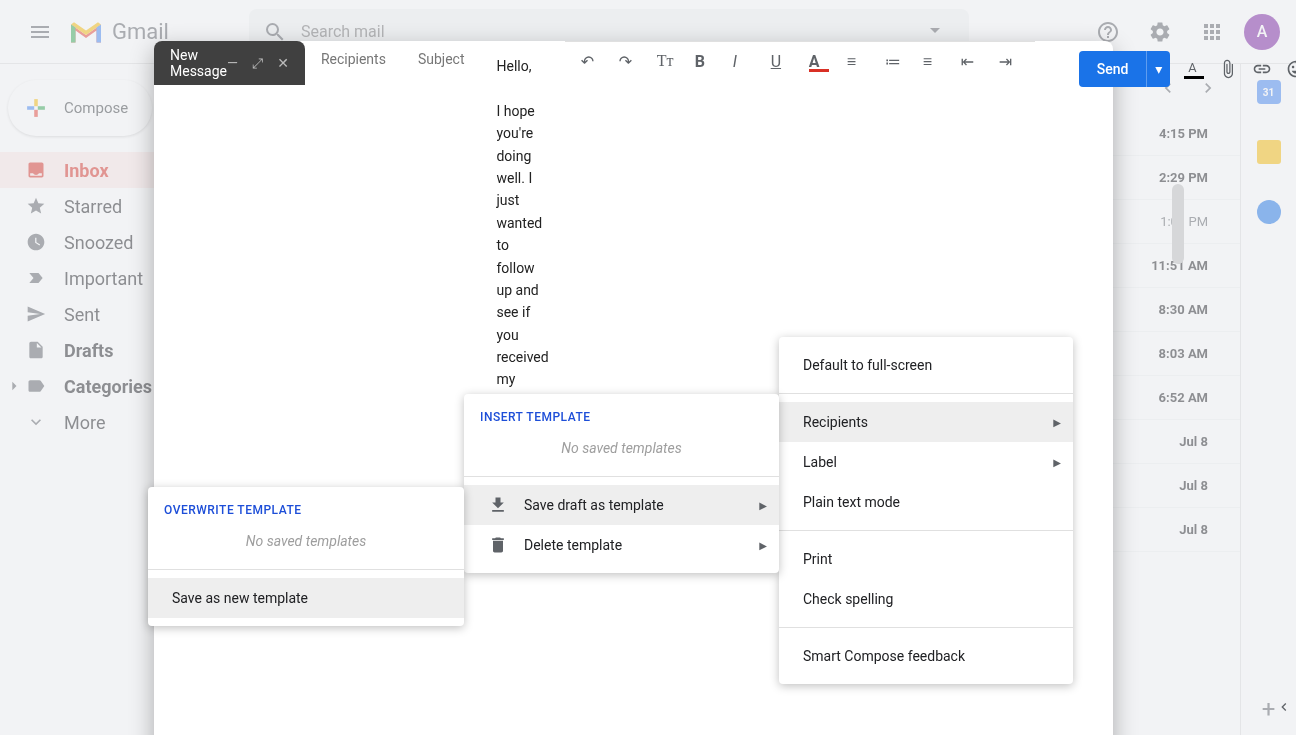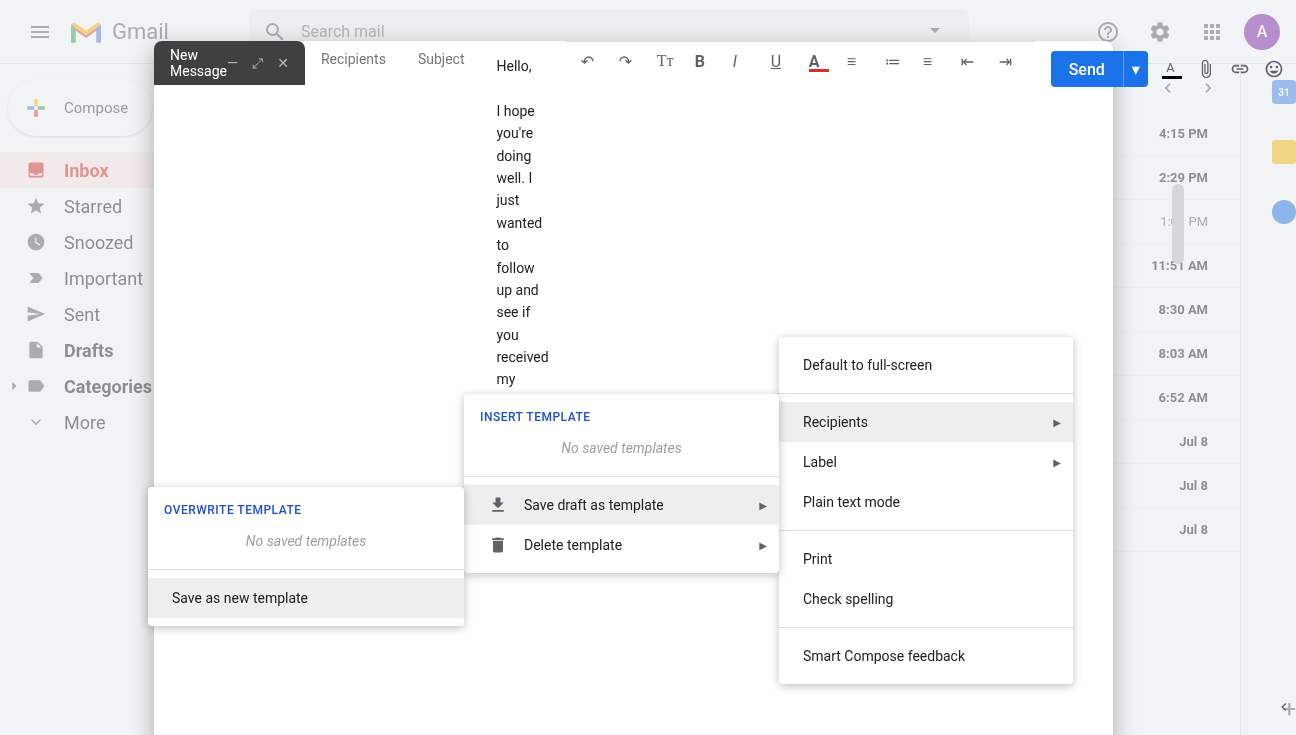--- a/index.html
+++ b/index.html
@@ -40,37 +40,37 @@
 .pager-btn { width: 32px; height: 32px; display:flex; align-items:center; justify-content:center; cursor: pointer; }
 .pager-btn svg { width: 20px; height: 20px; fill: #5f6368; }
 .mail-list { }
 .mail-row { height: 44px; display: flex; align-items: center; padding: 0 16px; border-bottom: 1px solid #f1f3f4; font-size: 14px; }
 .mail-row .time { margin-left: auto; font-size: 13px; color: #202124; font-weight: 700; padding-right: 16px; }
 .mail-row.read .time { font-weight: 400; color: #5f6368; }
 .mail-checkbox { width: 20px; height: 20px; border: 2px solid #9e9e9e; border-radius: 2px; margin-right: 16px; }
 .mail-star { width: 20px; height: 20px; margin-right: 16px; }
 
 
-.rightbar { width: 56px; border-left: 1px solid #e0e0e0; display: flex; flex-direction: column; align-items: flex-end; padding-top: 16px; gap: 36px; }
+.rightbar { width: 56px; border-left: 1px solid #e0e0e0; display: flex; flex-direction: column; align-items: center; padding-top: 16px; gap: 36px; }
 .rb-icon { width: 24px; height: 24px; border-radius: 4px; }
 
 
 .dim { position: absolute; inset: 0; background: rgba(232,234,237,0.55); pointer-events: none; }
 
 
 .compose { position: absolute; left: 154px; top: 41px; width: 959px; height: 724px; background: #fff; border-radius: 8px; box-shadow: 0 8px 24px rgba(0,0,0,0.3); display: flex; flex-direction: row; overflow: visible; }
 .compose-hd { height: 44px; background: #404040; color: #fff; display: flex; align-items: center; padding: 0 16px; font-size: 14px; border-radius: 8px 8px 0 0; }
 .compose-hd .controls { margin-left: auto; display: flex; gap: 14px; }
 .compose-hd .controls span { cursor: pointer; font-size: 14px; color: #bbb; }
 .compose-field { padding: 10px 16px; border-bottom: 1px solid #e0e0e0; font-size: 14px; color: #777; }
 .compose-body { padding: 14px 16px; font-size: 14px; color: #222; line-height: 1.6; flex: 1; }
 .format-bar { height: 40px; border-top: 1px solid #e0e0e0; padding: 0 16px; display: flex; align-items: center; gap: 18px; }
 .format-bar svg, .format-bar .fmt { width: 20px; height: 20px; fill: #5f6368; color: #5f6368; }
 .compose-footer { height: 56px; padding: 0 16px; display: flex; align-items: center; gap: 14px; }
-.send-btn { background: #1a73e8; color: #fff; height: 36px; border-radius: 4px; display: flex; align-items: center; font-size: 16px; font-weight: 500; }
+.send-btn { background: #1a73e8; color: #fff; height: 36px; border-radius: 4px; display: flex; align-items: center; font-size: 14px; font-weight: 500; margin-left: 28px; }
 .send-btn .main { padding: 0 18px; }
 .send-btn .arrow { padding: 0 8px; border-left: 1px solid rgba(255,255,255,0.3); height: 100%; display:flex; align-items:center; }
 .ft-icon { width: 20px; height: 20px; fill: #5f6368; cursor: pointer; }
 .compose-footer .right { margin-left: auto; display: flex; gap: 14px; align-items:center; }
 
 
 .menu { position: absolute; background: #fff; border-radius: 4px; box-shadow: 0 2px 10px rgba(0,0,0,0.25); padding: 8px 0; font-size: 14px; color: #202124; }
 .menu-item { height: 40px; padding: 0 24px; display: flex; align-items: center; cursor: pointer; white-space: nowrap; position: relative; }
 .menu-item.hover { background: #eee; }
 .menu-item .arrow-r { position: absolute; right: 12px; font-size: 10px; color: #5f6368; }

